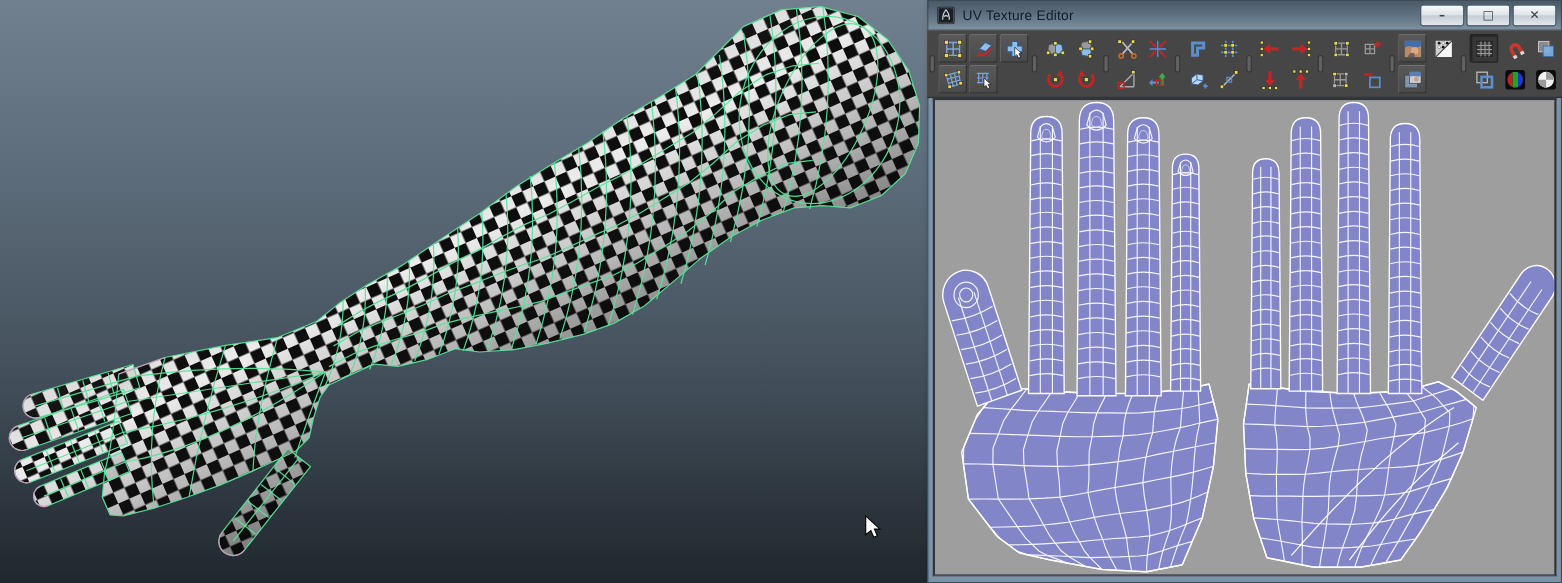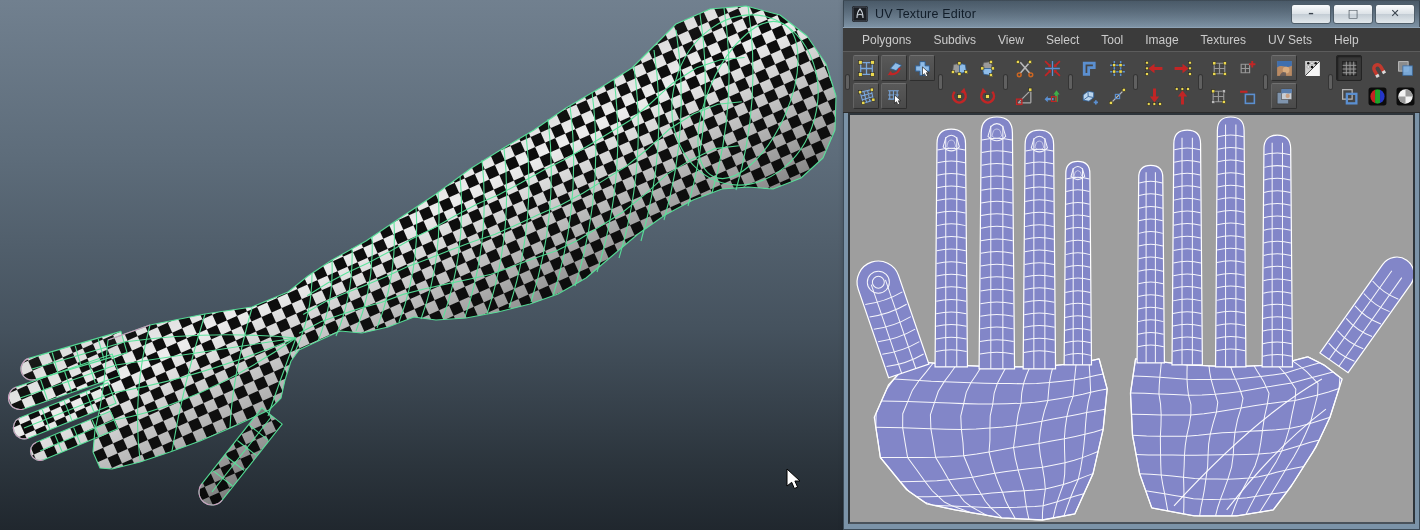--- a/index.html
+++ b/index.html
@@ -160,31 +160,20 @@
           <path d="M5 12 C5 7 7 4 8 3 C9 4 11 7 11 12 M6.2 9 C7.4 8 8.6 8 9.8 9" fill="none" stroke="#cfd6dd" stroke-width="1.1"></path>
         </svg>
       </span>
       <span class="title">UV Texture Editor</span>
       <div class="win-controls" id="winControls">
           <button class="wc-btn">–</button>
           <button class="wc-btn">□</button>
           <button class="wc-btn">✕</button>
         </div>
     </div>
-    <div class="menubar" id="menubar">
-        <span class="menu-item">Polygons</span>
-        <span class="menu-item">Subdivs</span>
-        <span class="menu-item">View</span>
-        <span class="menu-item">Select</span>
-        <span class="menu-item">Tool</span>
-        <span class="menu-item">Image</span>
-        <span class="menu-item">Textures</span>
-        <span class="menu-item">UV Sets</span>
-        <span class="menu-item">Help</span>
-      </div>
     <div class="toolbar" id="toolbar">
         <div class="tb-grip"></div>
         <div class="tb-group">
           <div class="tb-row">
             <button class="tbtn framed">
               <span>
                 <svg viewBox="0 0 18 18" width="19" height="19">
                   <path d="M3.5 3.5 H14.5 V14.5 H3.5 Z M3.5 9 H14.5 M9 3.5 V14.5" fill="none" stroke="#7aa7dc" stroke-width="1.2"></path>
                   <rect x="1.5" y="1.5" width="3.4" height="3.4" fill="#ecd94f" stroke="#222" stroke-width="0.5"></rect>
                   <rect x="13" y="1.5" width="3.4" height="3.4" fill="#ecd94f" stroke="#222" stroke-width="0.5"></rect>

